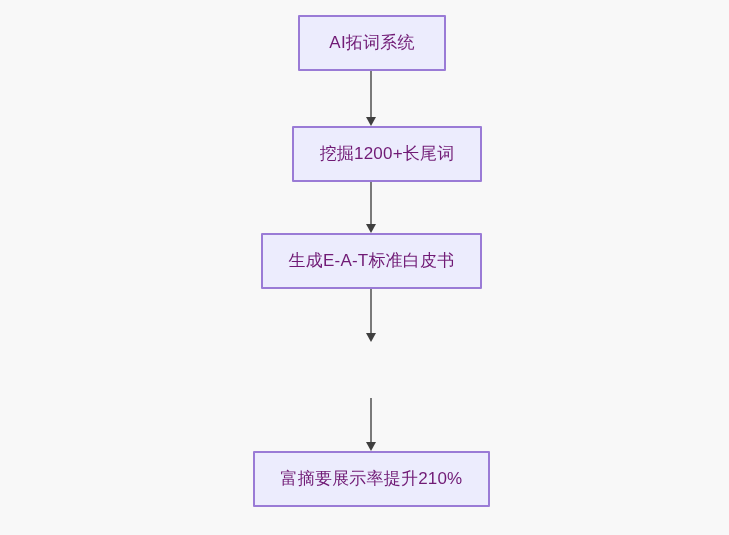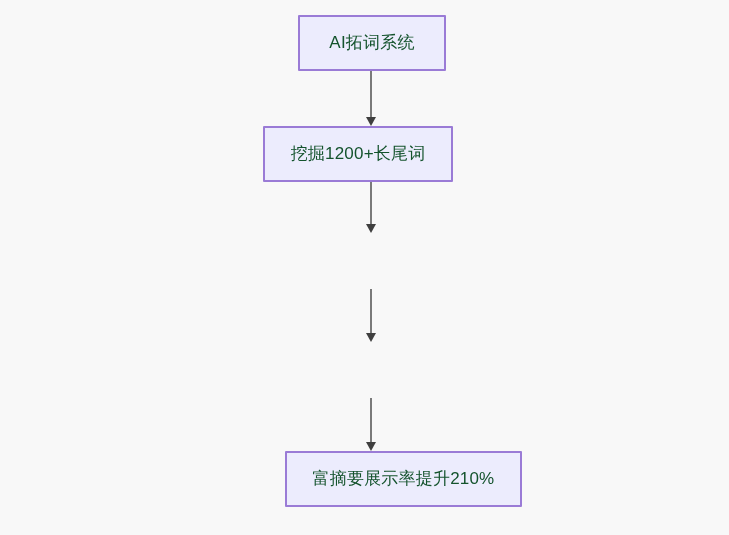--- a/index.html
+++ b/index.html
@@ -20,21 +20,21 @@
   }
   .node {
     position: absolute;
     box-sizing: border-box;
     background: #ececfd;
     border: 2px solid #9a7bd6;
     border-radius: 1px;
     display: flex;
     align-items: center;
     justify-content: center;
-    color: #14532d;
+    color: #701a75;
     font-size: 17px;
     line-height: 1.2;
     letter-spacing: 0.2px;
     white-space: nowrap;
   }
   .node-label {
     display: block;
   }
   .edge {
     position: absolute;
@@ -63,38 +63,41 @@
 
   <div class="node" style="left:298px; top:15px; width:148px; height:56px;">
     <span class="node-label">AI拓词系统</span>
   </div>
 
   <div class="edge" style="left:370px; top:71px; width:2px; height:55px;">
     <div class="edge-line" style="height:47px;"></div>
     <div class="edge-head" style="top:46px;"></div>
   </div>
 
-  <div class="node" style="left:263px; top:126px; width:190px; height:56px;">
+  <div class="node" style="left:292px; top:126px; width:190px; height:56px;">
     <span class="node-label">挖掘1200+长尾词</span>
   </div>
 
   <div class="edge" style="left:370px; top:182px; width:2px; height:51px;">
     <div class="edge-line" style="height:43px;"></div>
     <div class="edge-head" style="top:42px;"></div>
   </div>
 
+  <div class="node" style="left:261px; top:233px; width:221px; height:56px;">
+    <span class="node-label">生成E-A-T标准白皮书</span>
+  </div>
 
   <div class="edge" style="left:370px; top:289px; width:2px; height:53px;">
     <div class="edge-line" style="height:45px;"></div>
     <div class="edge-head" style="top:44px;"></div>
   </div>
 
 
   <div class="edge" style="left:370px; top:398px; width:2px; height:53px;">
     <div class="edge-line" style="height:45px;"></div>
     <div class="edge-head" style="top:44px;"></div>
   </div>
 
-  <div class="node" style="left:253px; top:451px; width:237px; height:56px;margin-left:32px;">
+  <div class="node" style="left:253px; top:451px; width:237px; height:56px;">
     <span class="node-label">富摘要展示率提升210%</span>
   </div>
 
 </div>
 
 </body></html>

